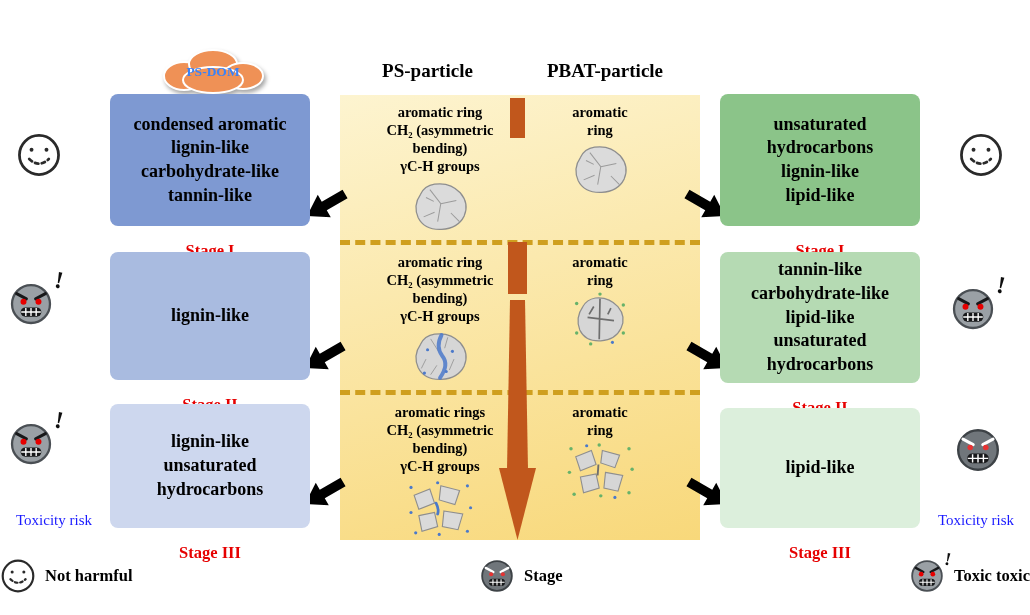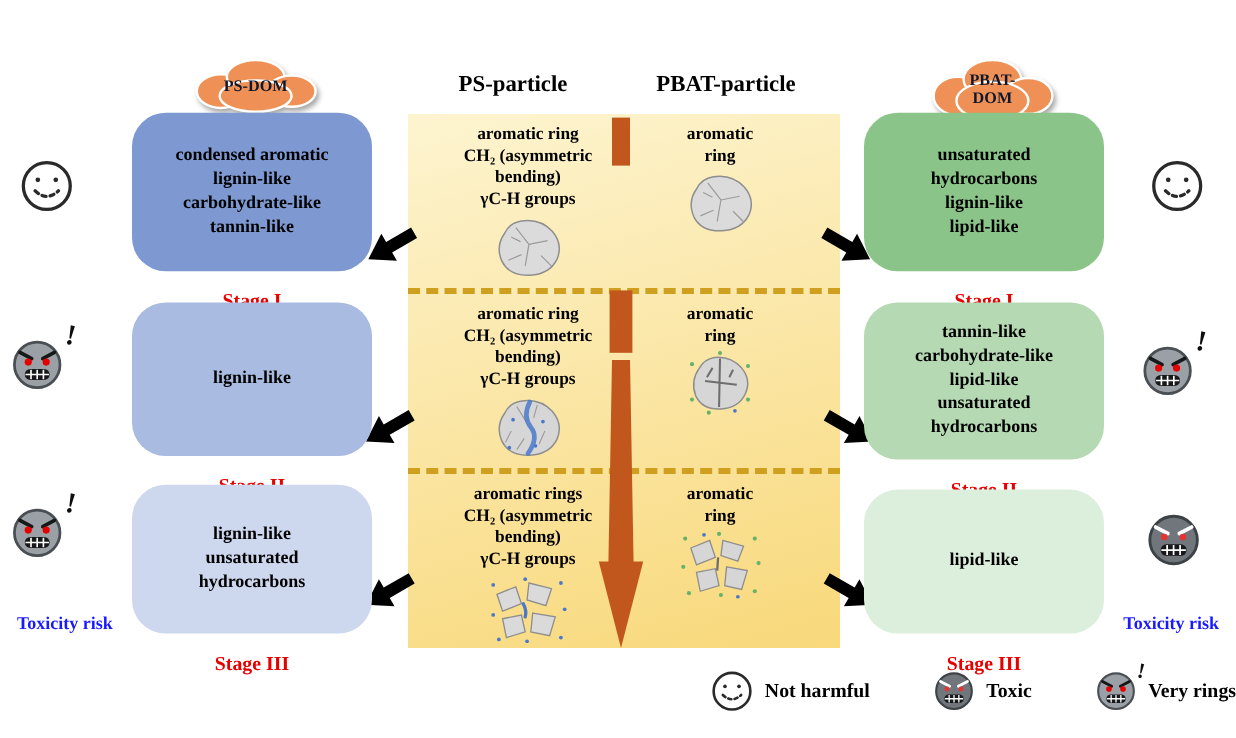--- a/index.html
+++ b/index.html
@@ -5,70 +5,70 @@
   html,body{margin:0;padding:0;background:#fff;}
   .canvas{
     position:relative;width:1030px;height:615px;background:#fff;overflow:hidden;
     font-family:"Liberation Serif","DejaVu Serif",serif;color:#000;
   }
   .title{position:absolute;top:6px;left:0;width:100%;margin:0;text-align:center;
     font-size:29px;font-weight:bold;letter-spacing:.2px;}
   .pre{white-space:pre-line;}
 
   
-  .sbox{position:absolute;width:200px;border-radius:28px;box-sizing:border-box;padding:6px 8px;
+  .sbox{position:absolute;width:200px;border-radius:8px;box-sizing:border-box;padding:6px 8px;
     display:flex;align-items:center;justify-content:center;text-align:center;
-    font-weight:bold;font-size:15px;line-height:1.32;}
+    font-weight:bold;font-size:18px;line-height:1.32;}
   .lbox1{background:var(--left-box-1,#7e99d2);}
   .lbox2{background:var(--left-box-2,#a9bbe0);}
   .lbox3{background:var(--left-box-3,#cdd7ee);}
   .rbox1{background:var(--right-box-1,#8bc489);}
   .rbox2{background:var(--right-box-2,#b5dab3);}
   .rbox3{background:var(--right-box-3,#dcefdc);}
 
   .stage-label{position:absolute;width:200px;text-align:center;font-weight:bold;font-size:16.5px;
     color:var(--stage-label,#e60000);margin-top:12px;}
-  .toxicity{position:absolute;width:108px;text-align:center;font-weight:bold;font-size:15px;
+  .toxicity{position:absolute;width:108px;text-align:center;font-weight:normal;font-size:15px;
     color:var(--toxicity-label,#1a1aff);}
 
   
   .center-panel{position:absolute;left:340px;top:95px;width:360px;height:445px;
     background:linear-gradient(165deg,var(--center-top,#fdf4d0) 0%,var(--center-bottom,#f8d87a) 100%);
     display:flex;flex-direction:column;}
   .crow{flex:1;display:flex;justify-content:center;box-sizing:border-box;padding:8px 4px 0 4px;}
   .crow.sep{border-bottom:5px dashed var(--dotted-line,#cf9f1f);}
   .ccell{width:160px;display:flex;flex-direction:column;align-items:center;}
   .ctext{font-weight:bold;font-size:14.5px;line-height:1.25;text-align:center;white-space:pre-line;}
   .ccell.pbat .ctext{}
   .particle{margin-top:2px;}
   .col-header{position:absolute;top:60px;font-size:19px;font-weight:bold;text-align:center;}
 
   
   .cloud{position:absolute;filter:drop-shadow(2px 3px 2px rgba(0,0,0,.35));}
   .cloud-shape ellipse{fill:var(--cloud,#ef9156);stroke:#fff;stroke-width:2;}
   .cloud-label{position:absolute;inset:0;display:flex;align-items:center;justify-content:center;
-    font-weight:bold;font-size:13.5px;color:#0f172a;text-align:center;line-height:1.1;white-space:pre-line;}
+    font-weight:bold;font-size:13.5px;color:#3b82f6;text-align:center;line-height:1.1;white-space:pre-line;}
 
   
   .c-arrow{position:absolute;}
   .c-arrow rect,.c-arrow polygon{fill:var(--arrow,#c1571c);}
 
   
   .curve-arrow{position:absolute;width:48px;height:34px;overflow:visible;}
   .arr-l{transform:rotate(-30deg);}
   .arr-r{transform:rotate(30deg);}
 
   
   .face{position:absolute;}
   .face .face-svg{display:block;}
   .bang{position:absolute;top:-13px;right:-9px;font-weight:bold;font-size:24px;color:#0e0e0e;
     transform:rotate(12deg);line-height:1;}
 
   
-  .legend{position:absolute;top:558px;left:0;width:100%;display:flex;justify-content:flex-end;
+  .legend{position:absolute;top:558px;left:0;width:100%;display:flex;justify-content:space-between;
     align-items:center;gap:52px;}
   .legend-item{display:flex;align-items:center;gap:9px;font-weight:bold;font-size:16.5px;}
   .legend-face{position:relative;width:36px;height:36px;}
   .legend-face .bang{top:-8px;right:-6px;font-size:18px;}
 </style>
 </head>
 <body>
 
 <div class="canvas">
 
@@ -181,30 +181,20 @@
 
 
   <div class="cloud" style="left:158px;top:48px;width:110px;height:48px">
     <svg class="cloud-shape" width="110" height="48" viewBox="0 0 110 48">
       <ellipse cx="26" cy="28" rx="20" ry="14"></ellipse>
         <ellipse cx="55" cy="16" rx="24" ry="14"></ellipse>
       <ellipse cx="85" cy="28" rx="20" ry="13"></ellipse>
         <ellipse cx="55" cy="32" rx="30" ry="13"></ellipse>
     </svg>
     <div class="cloud-label">PS-DOM</div>
-  </div>
-  <div class="cloud" style="left:772px;top:46px;width:110px;height:58px">
-    <svg class="cloud-shape" width="110" height="58" viewBox="0 0 110 58">
-      <ellipse cx="26" cy="34" rx="20" ry="16"></ellipse>
-        <ellipse cx="55" cy="20" rx="24" ry="16"></ellipse>
-      <ellipse cx="85" cy="34" rx="20" ry="15"></ellipse>
-        <ellipse cx="55" cy="38" rx="30" ry="16"></ellipse>
-    </svg>
-    <div class="cloud-label">PBAT-
-DOM</div>
   </div>
 
   <div class="col-header" style="left:520px;width:170px">PBAT-particle</div>
   <div class="col-header" style="left:345px;width:165px">PS-particle</div>
 
   <div class="center-panel">
     <div class="crow sep">
       <div class="ccell">
         <div class="ctext">aromatic ring
 CH₂ (asymmetric
@@ -357,26 +347,26 @@
           </svg>
       </div>
       <span>Not harmful</span>
     </div>
     <div class="legend-item">
       <div class="legend-face">
         <svg width="36" height="36">
             <use href="#face-toxic"></use>
           </svg>
       </div>
-      <span>Toxic</span>
+      <span>Stage</span>
     </div>
     <div class="legend-item">
       <div class="legend-face">
         <svg width="36" height="36">
             <use href="#face-verytoxic"></use>
           </svg>
         <span class="bang">!</span>
       </div>
-      <span>Very rings</span>
+      <span>Toxic toxic</span>
     </div>
   </div>
 
 </div>
 
 </body></html>

